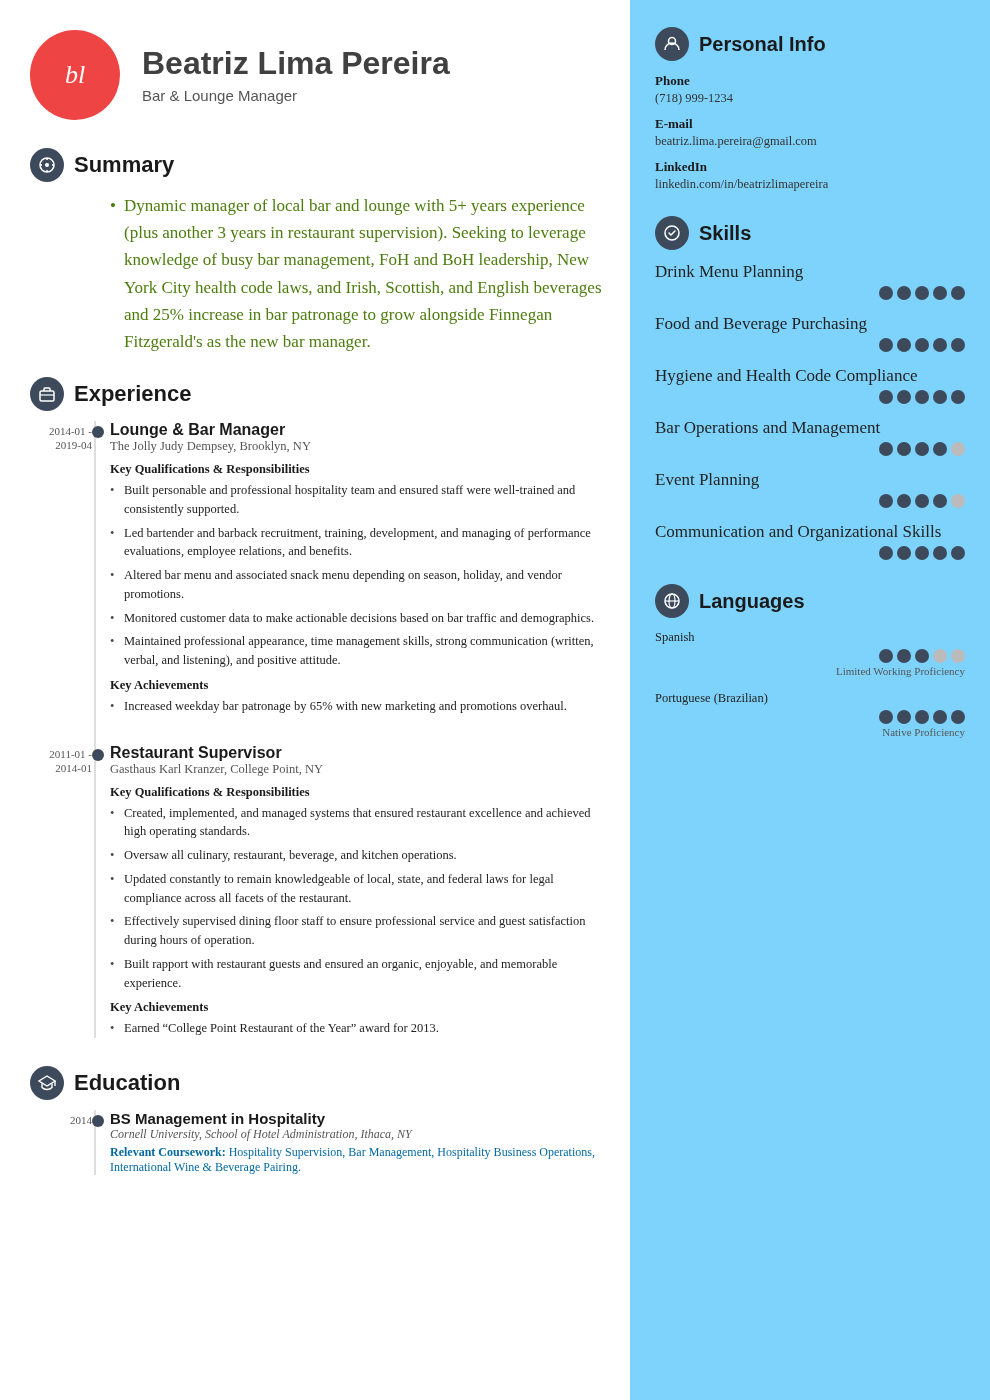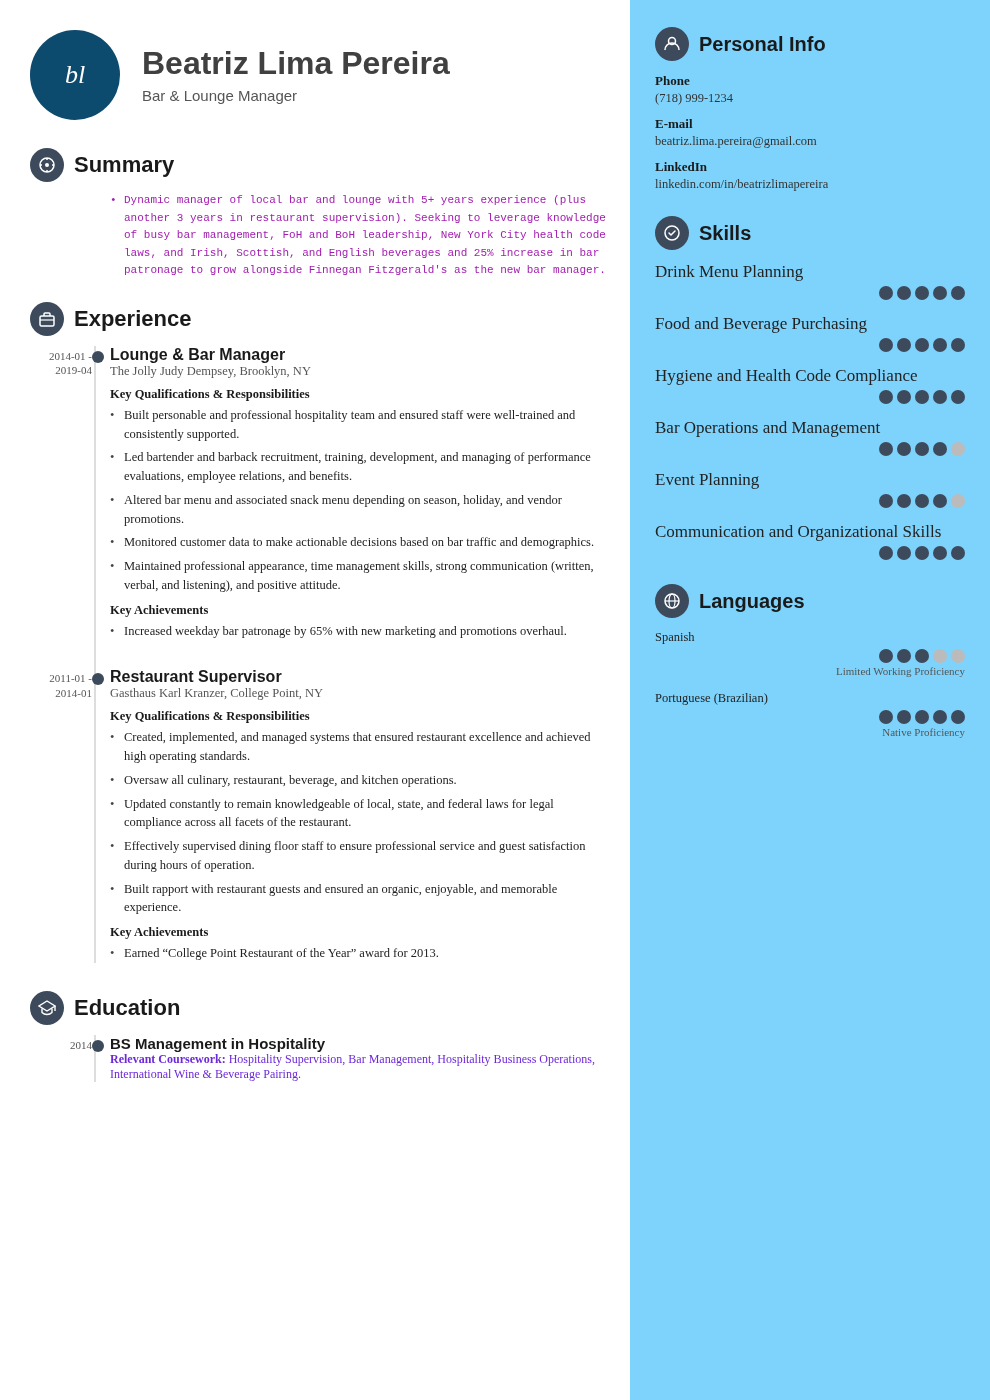--- a/index.html
+++ b/index.html
@@ -34,21 +34,21 @@
     
     .header {
       display: flex;
       align-items: center;
       margin-bottom: 28px;
     }
     .avatar-circle {
       width: 90px;
       height: 90px;
       border-radius: 50%;
-      background: #0c4a6e;
+      background: #ef4444;
       display: flex;
       align-items: center;
       justify-content: center;
       color: #fff;
       font-size: 26px;
       font-style: italic;
       font-family: Georgia, serif;
       flex-shrink: 0;
       margin-right: 22px;
     }
@@ -165,25 +165,24 @@
     .bullet-list li::before {
       content: '•';
       position: absolute;
       left: 0;
       top: 0;
       color: #444;
     }
 
     
     .summary-content {
-      font-size: 11px;
+      font-size: 17px;
       line-height: 1.6;
-      color: #a21caf;
+      color: #4d7c0f;
       padding-left: 80px;
-      font-family: Liberation Mono, monospace;
     }
     .summary-bullet {
       position: relative;
       padding-left: 14px;
     }
     .summary-bullet::before {
       content: '•';
       position: absolute;
       left: 0;
     }
@@ -199,21 +198,21 @@
       font-family: Arial, sans-serif;
     }
     .edu-school {
       font-size: 12px;
       color: #555;
       font-style: italic;
       margin-bottom: 3px;
     }
     .edu-coursework {
       font-size: 12px;
-      color: #6d28d9;
+      color: #0369a1;
     }
     .edu-date {
       position: absolute;
       left: -78px;
       top: 3px;
       font-size: 11px;
       color: #555;
     }
 
     
@@ -399,20 +398,21 @@
             <line x1="17" y1="7" x2="17" y2="12" stroke="white" stroke-width="1.4"></line>
           </svg>
         </div>
         <span class="section-title">Education</span>
       </div>
       <div class="timeline" id="edu-timeline">
           <div class="timeline-item edu-item">
             <div class="timeline-dot"></div>
             <div class="timeline-date edu-date">2014</div>
             <div class="edu-degree">BS Management in Hospitality</div>
+            <div class="edu-school">Cornell University, School of Hotel Administration, Ithaca, NY</div>
             <div class="edu-coursework"><strong>Relevant Coursework: </strong>Hospitality Supervision, Bar Management, Hospitality Business Operations, International Wine &amp; Beverage Pairing.</div>
           </div>
         </div>
     </div>
 
   </div>
 
   <div class="right-col">
 
     <div class="right-section">

